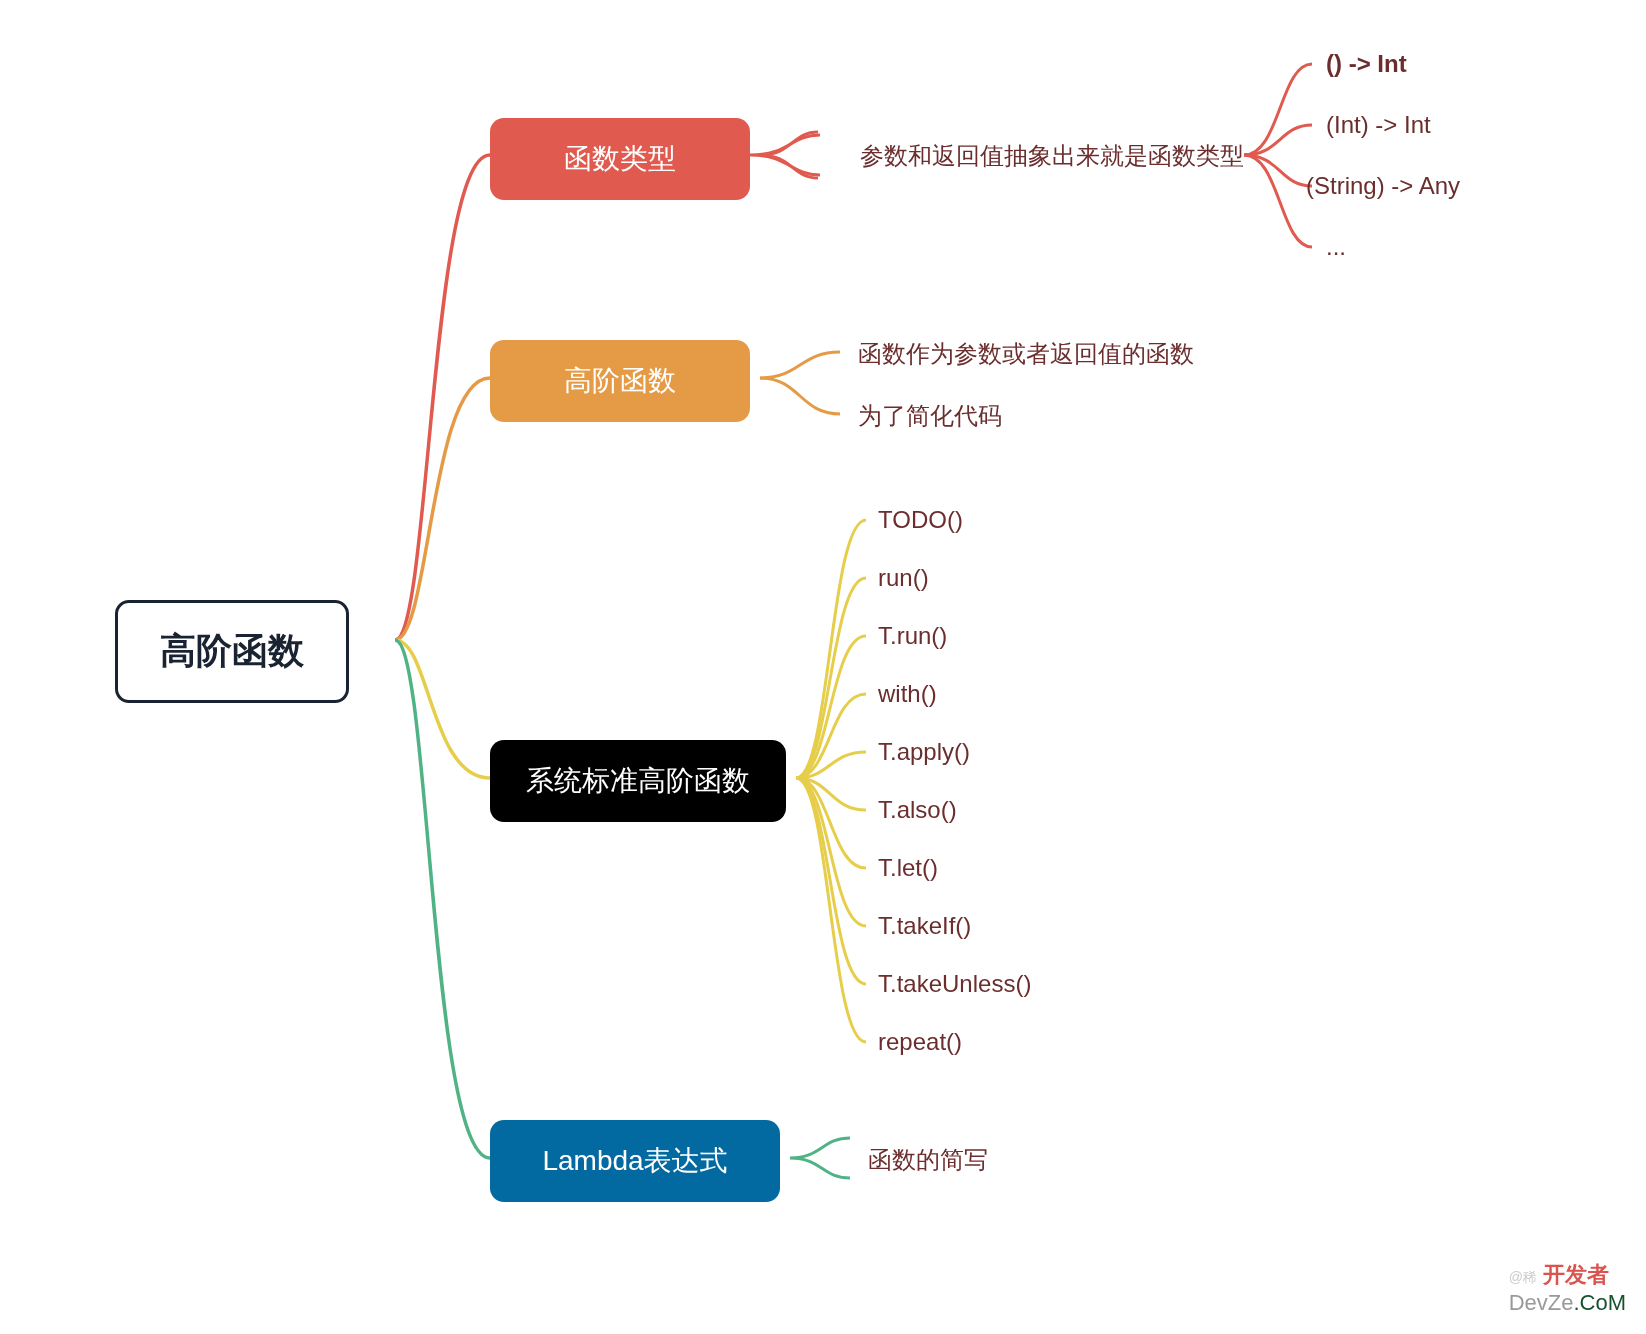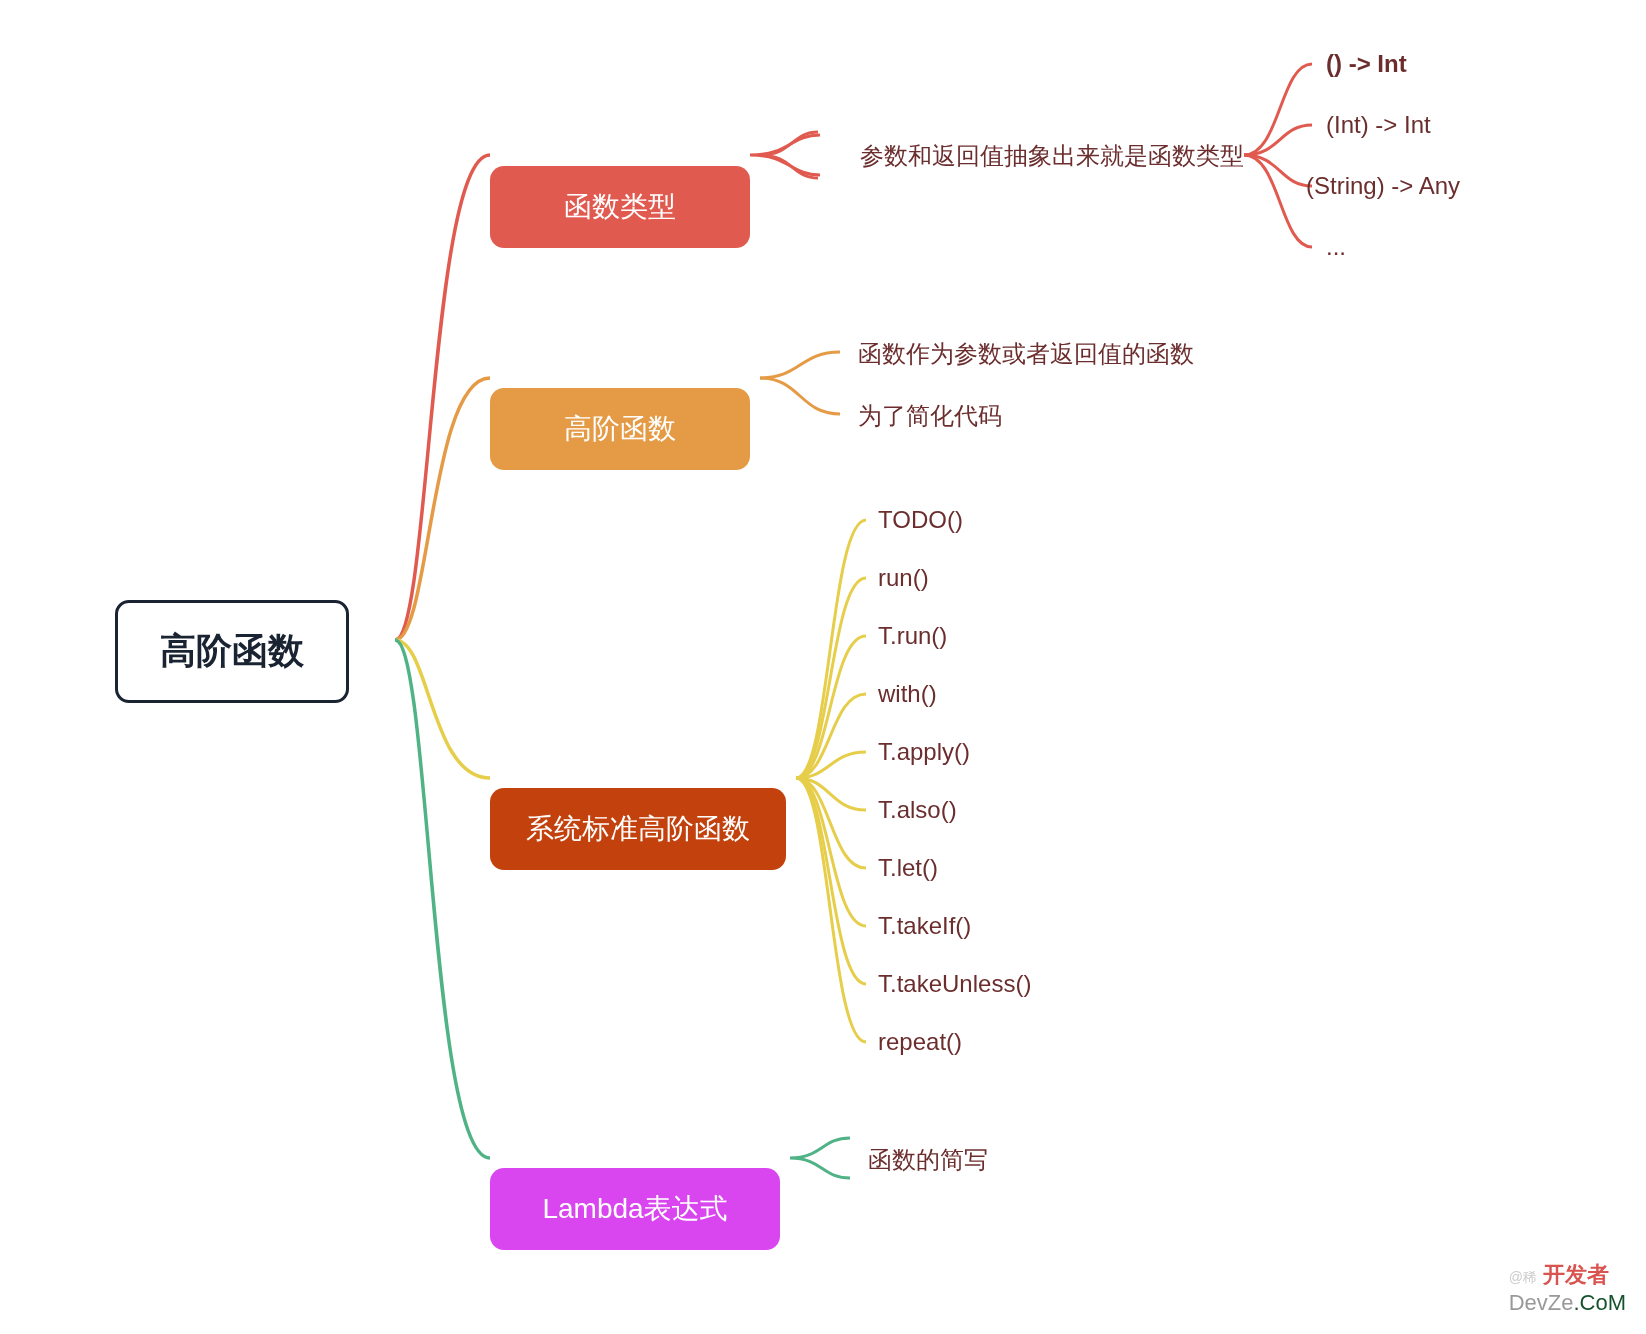--- a/index.html
+++ b/index.html
@@ -24,26 +24,25 @@
     background: #fff;
   }
   .cat-node {
     position: absolute;
     border-radius: 14px;
     padding: 22px 32px;
     font-size: 28px;
     font-weight: 500;
     color: #fff;
     text-align: center;
-    margin-top: 48px;
   }
   .cat-red { background: #e05a4f; left: 490px; top: 118px; width: 260px; }
   .cat-orange { background: #e59b45; left: 490px; top: 340px; width: 260px; }
-  .cat-yellow { background: #c2410c; left: 490px; top: 740px; width: 296px; color:#fff;}
-  .cat-green { background: #d946ef; left: 490px; top: 1120px; width: 290px; }
+  .cat-yellow { background: #000000; left: 490px; top: 740px; width: 296px; color:#fff;}
+  .cat-green { background: #0369a1; left: 490px; top: 1120px; width: 290px; }
   .leaf {
     position: absolute;
     font-size: 24px;
     color: #6b2d2d;
     white-space: nowrap;
   }
   .watermark {
     position: absolute;
     right: 20px;
     bottom: 18px;

